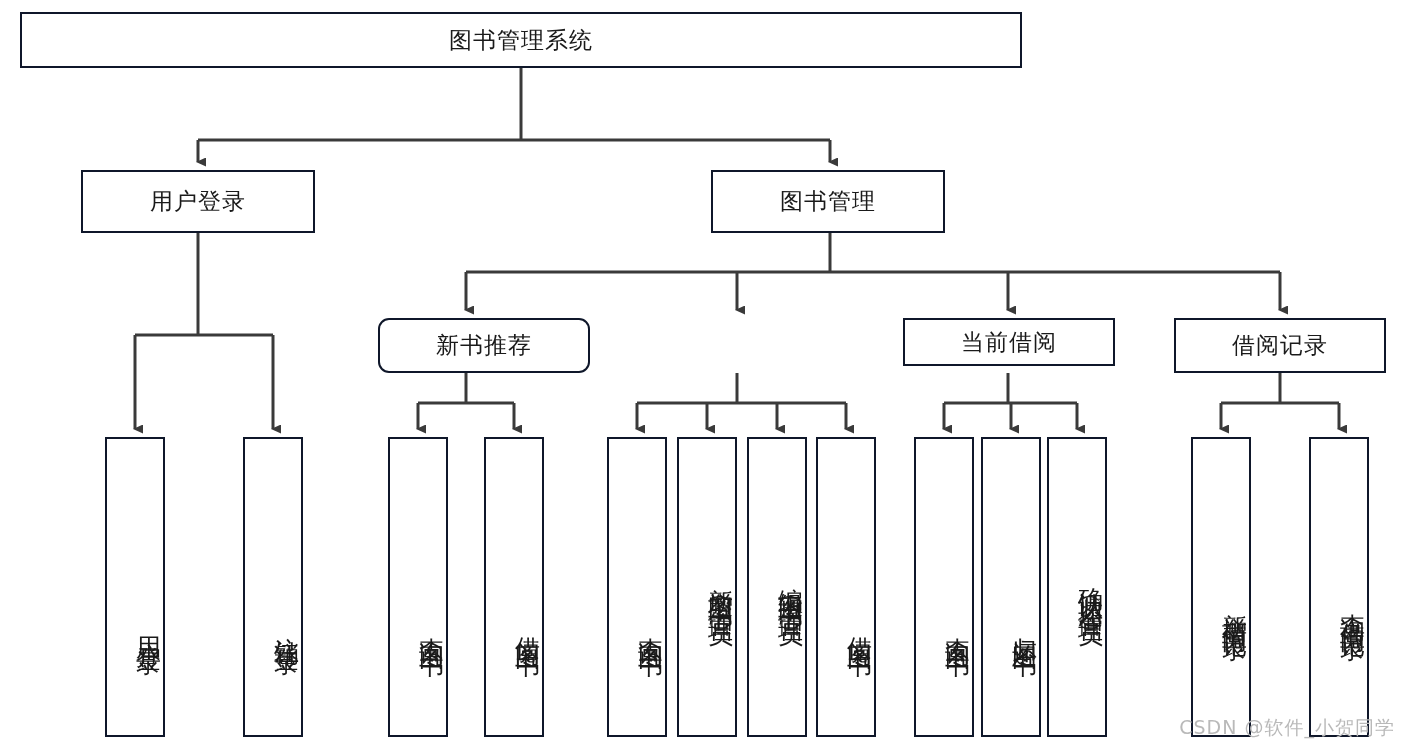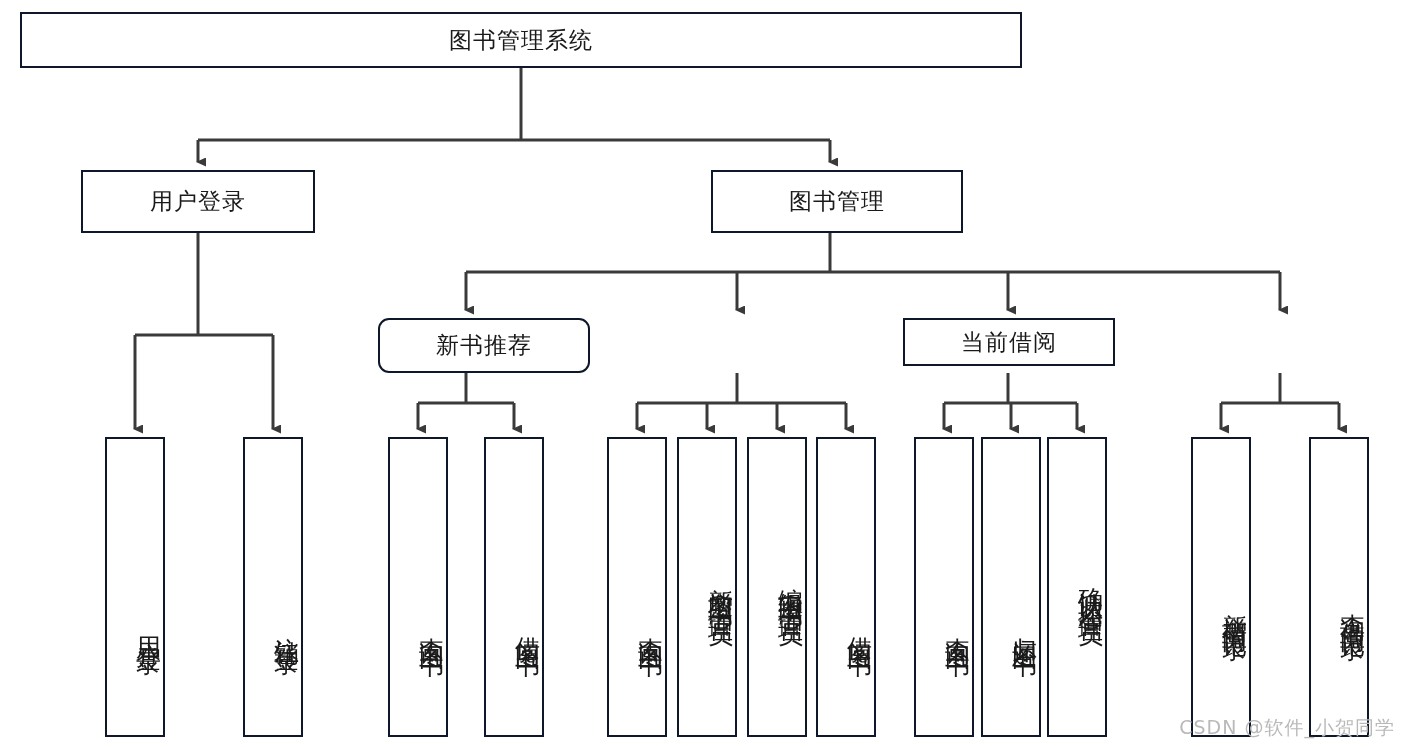--- a/index.html
+++ b/index.html
@@ -120,29 +120,32 @@
     </g>
   </svg>
 
   <div class="node node-h" style="left:20px; top:12px; width:1002px; height:56px;">
     <span>图书管理系统</span>
   </div>
 
   <div class="node node-h" style="left:81px; top:170px; width:234px; height:63px;">
     <span>用户登录</span>
   </div>
-  <div class="node node-h" style="left:711px; top:170px; width:252px; height:63px;">
+  <div class="node node-h" style="left:711px; top:170px; width:234px; height:63px;">
     <span>图书管理</span>
   </div>
 
   <div class="node node-h" style="left:378px; top:318px; width:212px; height:55px;border-radius:11px;">
     <span>新书推荐</span>
   </div>
   <div class="node node-h" style="left:903px; top:318px; width:212px; height:48px;">
     <span>当前借阅</span>
+  </div>
+  <div class="node node-h" style="left:1174px; top:318px; width:212px; height:55px;">
+    <span>借阅记录</span>
   </div>
 
   <div class="node node-v" style="left:105px; top:437px; width:60px; height:300px; padding-top:80px;">
     <span>用户登录</span>
   </div>
   <div class="node node-v" style="left:243px; top:437px; width:60px; height:300px; padding-top:80px;">
     <span>注销登录</span>
   </div>
 
   <div class="node node-v" style="left:388px; top:437px; width:60px; height:300px; padding-top:80px;">

